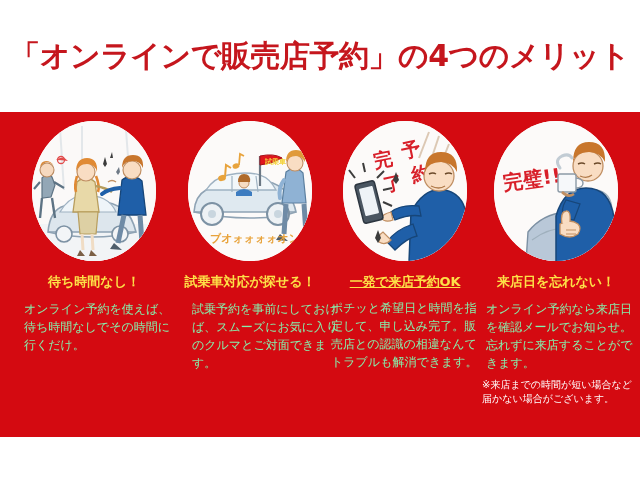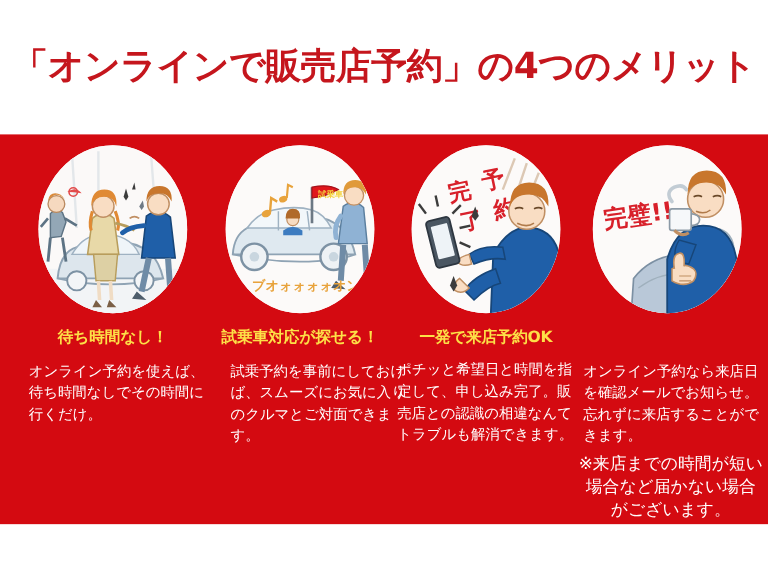--- a/index.html
+++ b/index.html
@@ -38,34 +38,34 @@
     width:128px;height:142px;
   }
   .circle-wrap svg{display:block;width:128px;height:142px;}
 
   .col-heading{
     position:absolute;left:0;top:163px;width:156px;
     text-align:center;color:#fde047;font-weight:bold;font-size:13px;
     white-space:nowrap;line-height:1.1;
   }
   .col-0 .col-heading,.col-3 .col-heading{letter-spacing:0px;}
-  .col-2 .col-heading{letter-spacing:-0.2px;}
+  .col-2 .col-heading{letter-spacing:-0.2px;text-decoration:underline;}
 
   .col-body{
     position:absolute;top:188px;width:150px;
-    color:#ffffff;font-size:12px;line-height:1.5;text-align:left;
+    color:#86efac;font-size:12px;line-height:1.5;text-align:left;
   }
   .col-0 .col-body{left:8px;}
   .col-1 .col-body{left:20px;}
   .col-2 .col-body{left:4px;width:154px;font-family:Liberation Mono, monospace;}
   .col-3 .col-body{left:8px;width:152px;}
 
   .col-note{
     position:absolute;left:4px;top:266px;width:154px;
-    color:#ffffff;font-size:14px;line-height:1.35;text-align:center;
+    color:#ffffff;font-size:10px;line-height:1.35;text-align:left;
   }
 
   .bottom-white{
     position:absolute;left:0;top:437px;width:640px;height:43px;background:#ffffff;
   }
 </style>
 </head>
 <body>
 
 <div class="poster">
@@ -268,20 +268,21 @@
               <path d="M70 72 q6 6 12 2" stroke="#c08f63" stroke-width="2.6" fill="none"></path>
 
               <path d="M68 48 q-6 -8 2 -12 q7 -3 10 2" fill="none" stroke="#c2ccd4" stroke-width="3" stroke-linecap="round"></path>
 
               <path d="M68 104 q10 -6 18 0 q4 4 0 10 q-8 6 -18 0z" fill="#f9ddc3" stroke="#c08f63" stroke-width="1.3"></path>
               <path d="M70 104 q-2 -12 4 -13 q5 -1 4 11" fill="#f9ddc3" stroke="#c08f63" stroke-width="1.3"></path>
               <path d="M74 110 l10 0 M74 114 l10 0" stroke="#c08f63" stroke-width="1" fill="none"></path>
             </g>
           </svg>
         </div>
+        <div class="col-heading">来店日を忘れない！</div>
         <div class="col-body">オンライン予約なら来店日を確認メールでお知らせ。忘れずに来店することができます。</div>
         <div class="col-note">※来店までの時間が短い場合など届かない場合がございます。</div>
       </div>
 
     </div>
   </div>
 
   <div class="bottom-white"></div>
 </div>
 

